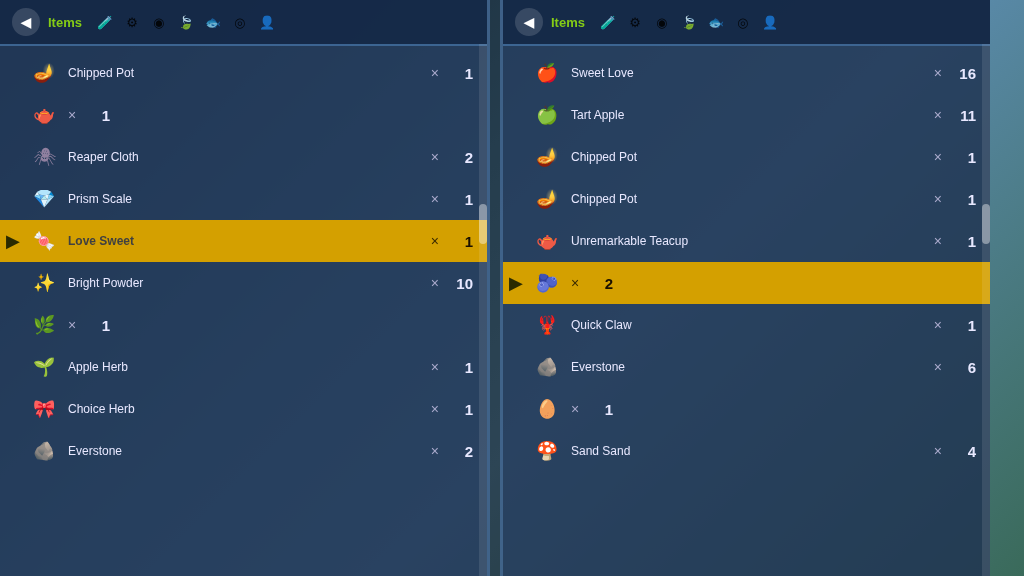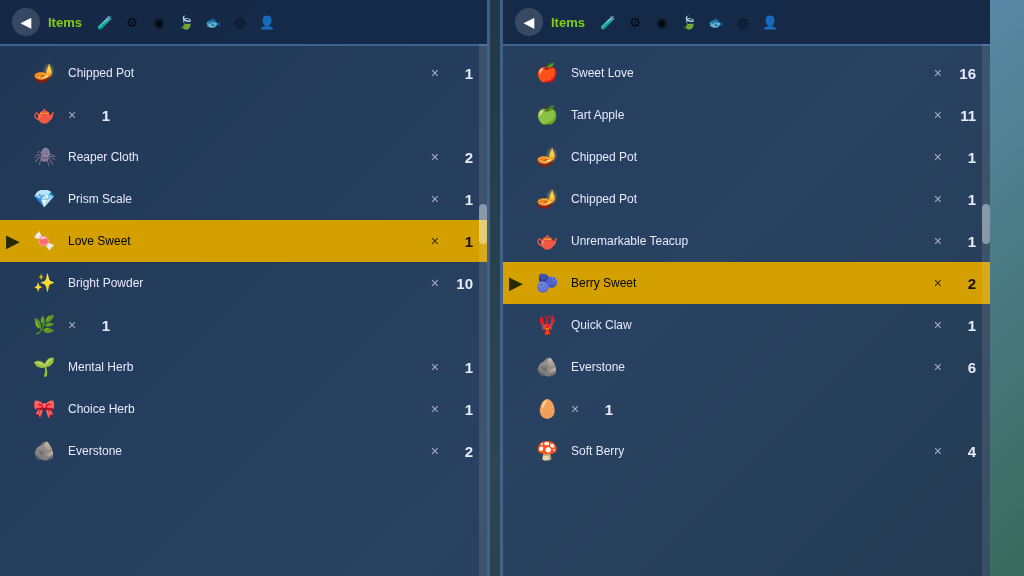--- a/index.html
+++ b/index.html
@@ -99,22 +99,22 @@
       color: white;
       cursor: pointer;
     }
 
     .item-row.selected {
       background: #d4a000;
       color: #1a1a00;
     }
 
     .item-row.selected .item-name {
-      color: #000000;
-      font-weight: normal;
+      color: #404040;
+      font-weight: bold;
     }
 
     .item-row.selected .item-count {
       color: #1a1000;
     }
 
     .item-row.selected .item-x {
       color: #3a2a00;
     }
 
@@ -264,21 +264,21 @@
         <div class="item-x">×</div>
         <div class="item-count">10</div>
       </div>
       <div class="item-row">
         <div class="item-icon icon-white-herb">🌿</div>
         <div class="item-x">×</div>
         <div class="item-count">1</div>
       </div>
       <div class="item-row">
         <div class="item-icon icon-mental-herb">🌱</div>
-        <div class="item-name">Mental Herb</div>
+        <div class="item-name">Apple Herb</div>
         <div class="item-x">×</div>
         <div class="item-count">1</div>
       </div>
       <div class="item-row">
         <div class="item-icon icon-choice-band">🎀</div>
         <div class="item-name">Choice Herb</div>
         <div class="item-x">×</div>
         <div class="item-count">1</div>
       </div>
       <div class="item-row">
@@ -336,21 +336,20 @@
       </div>
       <div class="item-row">
         <div class="item-icon icon-masterpiece">🫖</div>
         <div class="item-name">Unremarkable Teacup</div>
         <div class="item-x">×</div>
         <div class="item-count">1</div>
       </div>
       <div class="item-row selected">
         <span class="selector-arrow">▶</span>
         <div class="item-icon icon-berry-sweet">🫐</div>
-        <div class="item-name">Berry Sweet</div>
         <div class="item-x">×</div>
         <div class="item-count">2</div>
       </div>
       <div class="item-row">
         <div class="item-icon icon-quick-claw">🦞</div>
         <div class="item-name">Quick Claw</div>
         <div class="item-x">×</div>
         <div class="item-count">1</div>
       </div>
       <div class="item-row">
@@ -359,21 +358,21 @@
         <div class="item-x">×</div>
         <div class="item-count">6</div>
       </div>
       <div class="item-row">
         <div class="item-icon icon-lucky-egg">🥚</div>
         <div class="item-x">×</div>
         <div class="item-count">1</div>
       </div>
       <div class="item-row">
         <div class="item-icon icon-soft-sand">🍄</div>
-        <div class="item-name">Soft Berry</div>
+        <div class="item-name">Sand Sand</div>
         <div class="item-x">×</div>
         <div class="item-count">4</div>
       </div>
     </div>
   <div class="scrollbar">
     <div class="scrollbar-thumb"></div>
   </div>
 </div>
 
 </body></html>

